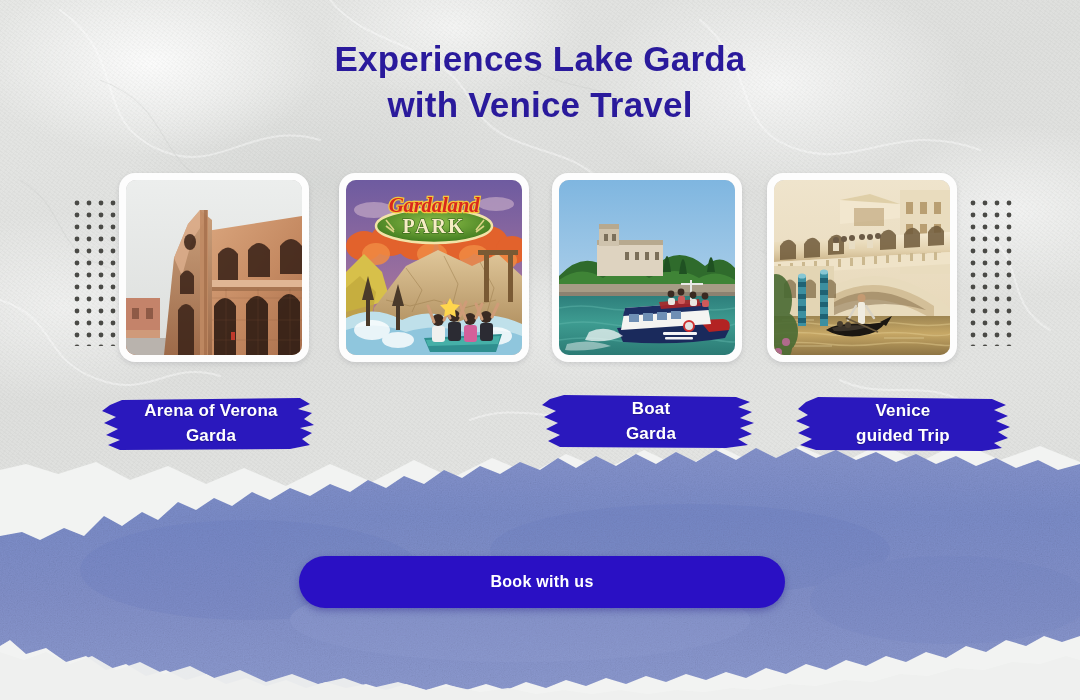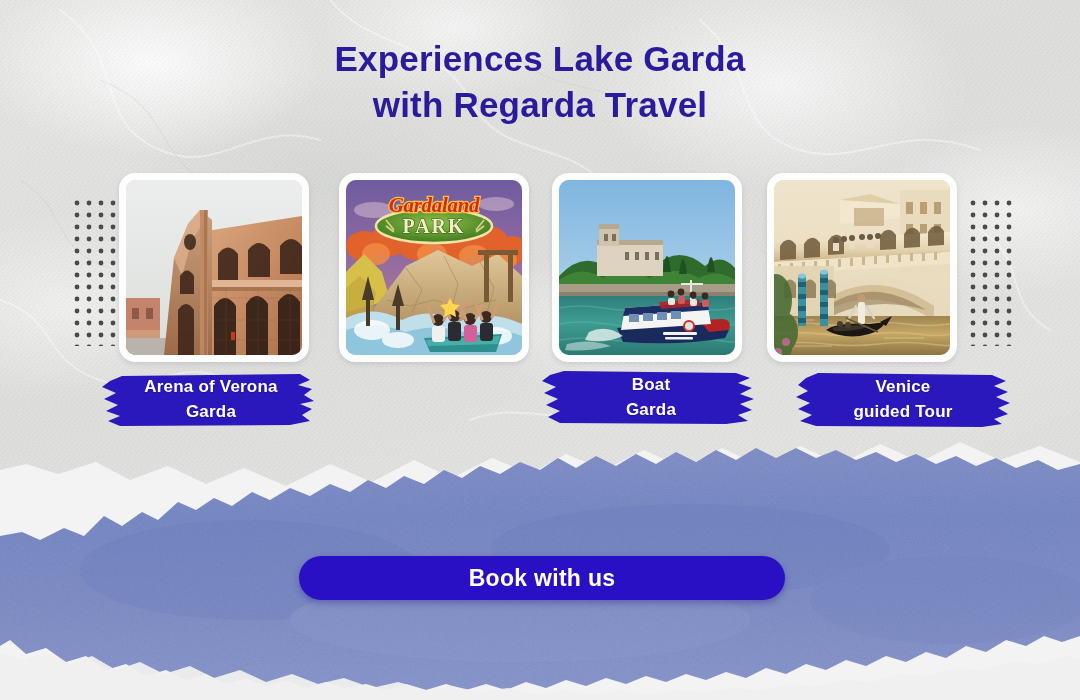--- a/index.html
+++ b/index.html
@@ -65,43 +65,43 @@
   .card.c2 { left:552px; }
   .card.c3 { left:767px; }
   .photo {
     position:relative; width:100%; height:100%;
     border-radius:10px; overflow:hidden;
     background:#c9c9c9;
   }
   .photo svg { display:block; width:100%; height:100%; }
 
   
-  .banner { position:absolute; width:222px; height:58px; }
+  .banner { position:absolute; width:222px; height:58px;margin-top:24px; }
   .banner.b0 { left:100px; top:371px; }
   .banner.b1 { left:324px; top:371px; }
   .banner.b2 { left:540px; top:369px; }
   .banner.b3 { left:792px; top:371px; }
   .banner svg { position:absolute; inset:0; width:100%; height:100%; }
   .banner .btext {
     position:absolute; inset:0;
     display:flex; flex-direction:column; align-items:center; justify-content:center;
     color:#ffffff; font-size:17px; font-weight:700; line-height:1.45;
     text-align:center; letter-spacing:.2px;
     text-shadow:0 1px 1px rgba(0,0,0,.25);
   }
 
   
   .cta {
     position:absolute; left:299px; top:556px;
-    width:486px; height:44px;
+    width:486px; height:52px;
     border:none; border-radius:26px;
     background:#2a10c4;
     color:#ffffff;
     font-family:"Liberation Sans", sans-serif;
-    font-size:23px; font-weight:600; letter-spacing:.3px;
+    font-size:16px; font-weight:600; letter-spacing:.3px;
     cursor:pointer;
     box-shadow:0 3px 7px rgba(30,20,130,.35);
   }
 </style>
 </head>
 <body>
 
 <div id="poster">
 
   <div class="bg-marble"></div>
@@ -186,21 +186,21 @@
       L318 244 L344 238 L372 248 L398 242 L426 250 L452 246
       L480 252 L508 248 L536 254 L564 250 L592 254 L620 250
       L648 254 L676 250 L704 252 L732 248 L760 250 L788 244
       L816 246 L844 240 L872 242 L900 234 L928 236 L956 228
       L984 230 L1012 222 L1040 224 L1066 216 L1080 220
       L1080 260 L0 260 Z"></path>
   </svg>
 
   <h1 class="title" style="color: rgb(42, 26, 156);">
     <span class="line">Experiences Lake Garda</span>
-    <span class="line">with Regarda Travel</span>
+    <span class="line">with Venice Travel</span>
   </h1>
 
   <svg class="dotgrid left" width="48" height="148" viewBox="0 0 48 148">
     <g fill="#4a4a46" id="dotsL">
         <circle cx="5" cy="5" r="2.4" fill="#4a4a46"></circle>
         <circle cx="17" cy="5" r="2.4" fill="#4a4a46"></circle>
         <circle cx="29" cy="5" r="2.4" fill="#4a4a46"></circle>
         <circle cx="41" cy="5" r="2.4" fill="#4a4a46"></circle>
         <circle cx="5" cy="17" r="2.4" fill="#4a4a46"></circle>
         <circle cx="17" cy="17" r="2.4" fill="#4a4a46"></circle>
@@ -781,19 +781,19 @@
   </div>
 
   <div class="banner b3">
     <svg viewBox="0 0 222 58" preserveAspectRatio="none">
       <path fill="#2a18bd" d="M14 7 L26 2 L200 4 L214 10 L202 15 L216 21 L204 26 L218 32
         L206 37 L216 43 L202 48 L210 53 L190 56 L24 55 L8 50 L20 44 L6 38
         L18 32 L4 26 L16 20 L6 14 Z"></path>
     </svg>
     <div class="btext">
       <span>Venice</span>
-      <span>guided Tour</span>
+      <span>guided Trip</span>
     </div>
   </div>
 
   <button class="cta">Book with us</button>
 
 </div>
 
 </body></html>

